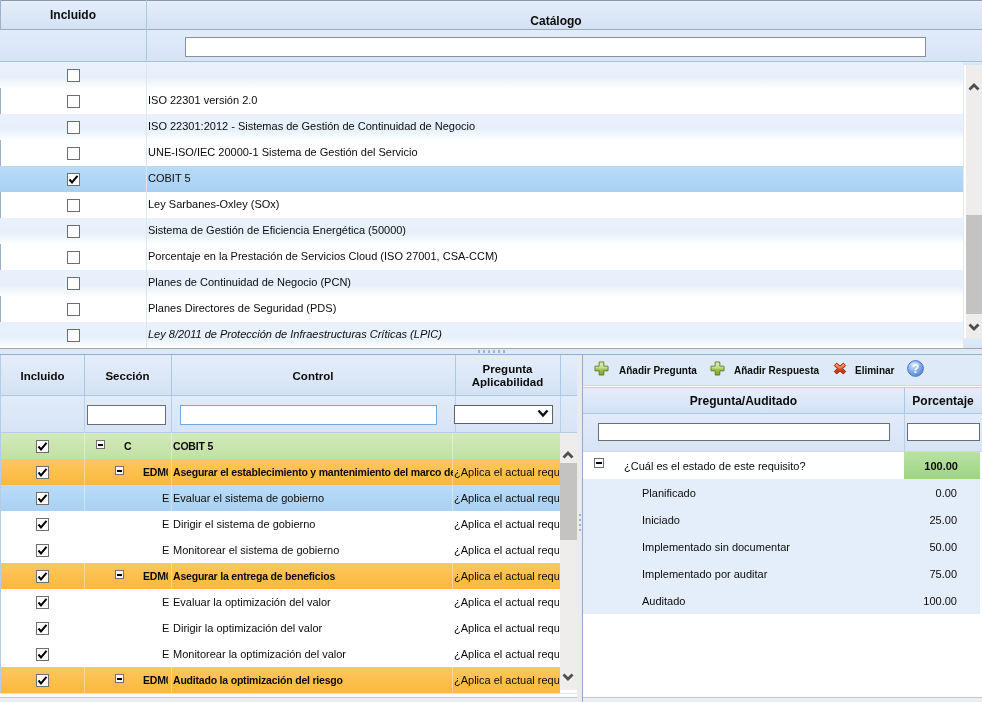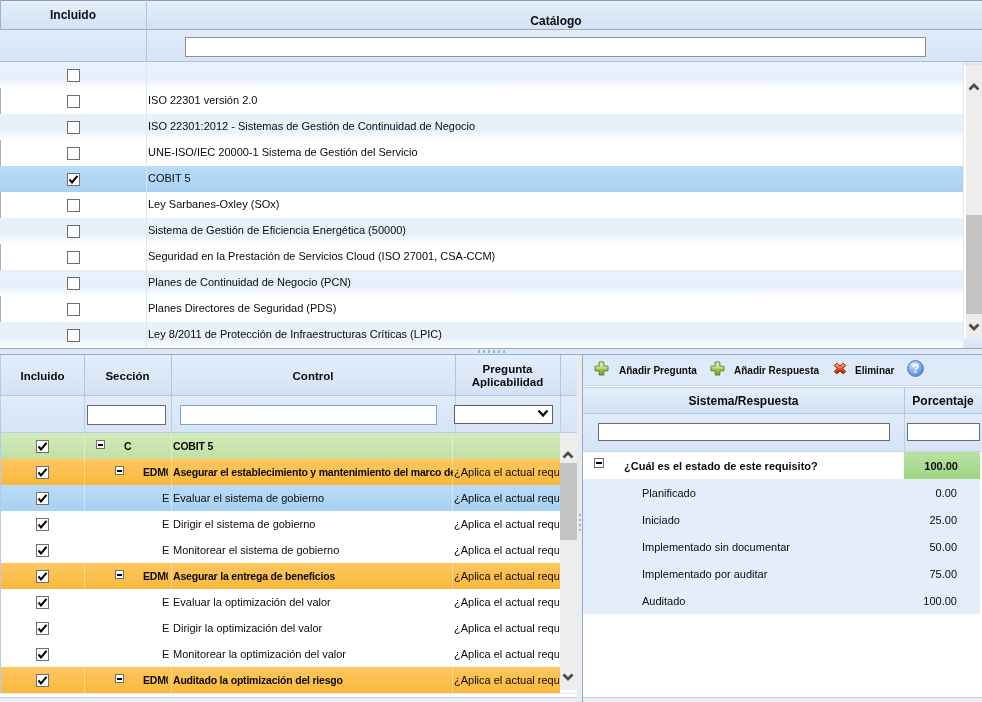--- a/index.html
+++ b/index.html
@@ -52,30 +52,30 @@
     </div>
 <div class="abs cell txt" style="left:148px;top:166px;width:810px;height:23px;">COBIT 5</div>
 <div class="abs " style="left:0px;top:192px;width:963px;height:26px;"></div>
 <div class="cb" style="left:67px;top:199px;"></div>
 <div class="abs cell txt" style="left:148px;top:192px;width:810px;height:23px;">Ley Sarbanes-Oxley (SOx)</div>
 <div class="abs altrow" style="left:0px;top:218px;width:963px;height:26px;"></div>
 <div class="cb" style="left:67px;top:225px;"></div>
 <div class="abs cell txt" style="left:148px;top:218px;width:810px;height:23px;">Sistema de Gestión de Eficiencia Energética (50000)</div>
 <div class="abs " style="left:0px;top:244px;width:963px;height:26px;"></div>
 <div class="cb" style="left:67px;top:251px;"></div>
-<div class="abs cell txt" style="left:148px;top:244px;width:810px;height:23px;">Seguridad en la Prestación de Servicios Cloud (ISO 27001, CSA-CCM)</div>
+<div class="abs cell txt" style="left:148px;top:244px;width:810px;height:23px;">Porcentaje en la Prestación de Servicios Cloud (ISO 27001, CSA-CCM)</div>
 <div class="abs altrow" style="left:0px;top:270px;width:963px;height:26px;"></div>
 <div class="cb" style="left:67px;top:277px;"></div>
 <div class="abs cell txt" style="left:148px;top:270px;width:810px;height:23px;">Planes de Continuidad de Negocio (PCN)</div>
 <div class="abs " style="left:0px;top:296px;width:963px;height:26px;"></div>
 <div class="cb" style="left:67px;top:303px;"></div>
 <div class="abs cell txt" style="left:148px;top:296px;width:810px;height:23px;">Planes Directores de Seguridad (PDS)</div>
 <div class="abs altrow" style="left:0px;top:322px;width:963px;height:26px;"></div>
 <div class="cb" style="left:67px;top:329px;"></div>
-<div class="abs cell txt" style="left:148px;top:322px;width:810px;height:23px;">Ley 8/2011 de Protección de Infraestructuras Críticas (LPIC)</div>
+<div class="abs cell txt" style="left:148px;top:322px;width:810px;height:23px;font-style:italic;">Ley 8/2011 de Protección de Infraestructuras Críticas (LPIC)</div>
 <div class="abs " style="left:146px;top:62px;width:1px;height:286px;background:#dde5ee;"></div>
 <div class="abs " style="left:963px;top:62px;width:1px;height:286px;background:#e4e9ef;"></div>
 <div class="abs flt" style="left:963px;top:62px;width:19px;height:3px;"></div>
 <div class="abs track" style="left:966px;top:65px;width:16px;height:273px;"></div>
 <div class="abs thumb" style="left:966px;top:215px;width:16px;height:99px;"></div>
 <svg class="abs" width="12" height="9" viewBox="0 0 12 9" style="left:968px;top:83px;">
       <polyline points="1.5,6.5 6,2 10.5,6.5" fill="none" stroke="#4d4d4d" stroke-width="2.8" stroke-linejoin="miter"></polyline>
     </svg>
 <svg class="abs" width="12" height="9" viewBox="0 0 12 9" style="left:968px;top:322px;">
       <polyline points="1.5,2.5 6,7 10.5,2.5" fill="none" stroke="#4d4d4d" stroke-width="2.8" stroke-linejoin="miter"></polyline>
@@ -269,29 +269,29 @@
           <stop offset="0" stop-color="#d6e7fb"></stop>
           <stop offset="0.45" stop-color="#7faae8"></stop>
           <stop offset="1" stop-color="#3a6ecb"></stop>
         </radialGradient>
       </defs>
       <circle cx="8.5" cy="8.5" r="7.9" fill="url(#gq)" stroke="#4a7bc8" stroke-width="1"></circle>
       <path d="M3.5 5.5 A 6.2 6.2 0 0 1 13.5 5.2 A 7.8 7.8 0 0 0 3.5 5.5 z" fill="rgba(255,255,255,0.55)"></path>
       <text x="8.7" y="13" font-size="12" font-weight="bold" font-family="Liberation Sans" fill="#fff" text-anchor="middle">?</text>
     </svg>
 <div class="abs hdr" style="left:583px;top:387px;width:399px;height:27px;border-bottom:1px solid #a9c7e7;border-top:1px solid #b9cfe9;box-sizing:border-box;"></div>
-<div class="abs cell cen txt b" style="left:583px;top:387px;width:321px;height:27px;font-size:12px;">Sistema/Respuesta</div>
+<div class="abs cell cen txt b" style="left:583px;top:387px;width:321px;height:27px;font-size:12px;">Pregunta/Auditado</div>
 <div class="abs cell cen txt b" style="left:904px;top:387px;width:78px;height:27px;font-size:12px;">Porcentaje</div>
 <div class="abs " style="left:904px;top:387px;width:1px;height:27px;background:#a9c7e7;"></div>
 <div class="abs flt" style="left:583px;top:414px;width:399px;height:38px;border-bottom:1px solid #c8d9ee;box-sizing:border-box;"></div>
 <div class="abs " style="left:904px;top:414px;width:1px;height:38px;background:#b8cfe9;"></div>
 <div class="inp" style="left:598px;top:423px;width:290px;height:16px;"></div>
 <div class="inp" style="left:907px;top:423px;width:71px;height:16px;"></div>
 <div class="exp" style="left:594px;top:458px;width:10px;height:10px;"></div>
-<div class="abs cell txt" style="left:624px;top:452px;width:270px;height:27px;font-weight:bold;">¿Cuál es el estado de este requisito?</div>
+<div class="abs cell txt" style="left:624px;top:452px;width:270px;height:27px;">¿Cuál es el estado de este requisito?</div>
 <div class="abs " style="left:904px;top:452px;width:76px;height:27px;background:linear-gradient(180deg,#b9e2a4 0%,#9dd482 100%);"></div>
 <div class="abs cell txt b" style="left:903px;top:452px;width:55px;height:27px;justify-content:flex-end;">100.00</div>
 <div class="abs subrow" style="left:583px;top:479px;width:397px;height:27px;"></div>
 <div class="abs cell txt" style="left:642px;top:479px;width:250px;height:27px;">Planificado</div>
 <div class="abs cell txt" style="left:850px;top:479px;width:107px;height:27px;justify-content:flex-end;">0.00</div>
 <div class="abs subrow" style="left:583px;top:506px;width:397px;height:27px;"></div>
 <div class="abs cell txt" style="left:642px;top:506px;width:250px;height:27px;">Iniciado</div>
 <div class="abs cell txt" style="left:850px;top:506px;width:107px;height:27px;justify-content:flex-end;">25.00</div>
 <div class="abs subrow" style="left:583px;top:533px;width:397px;height:27px;"></div>
 <div class="abs cell txt" style="left:642px;top:533px;width:250px;height:27px;">Implementado sin documentar</div>

